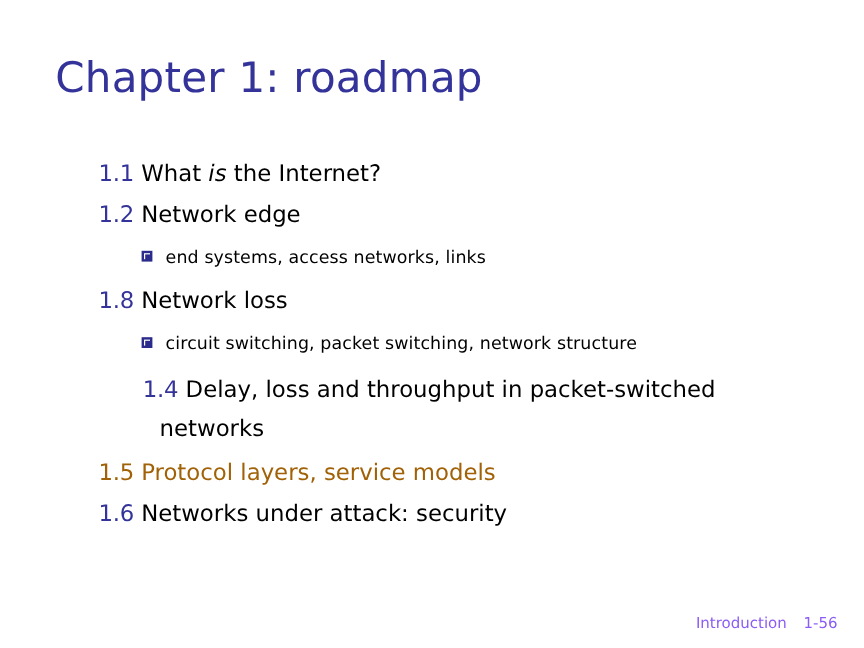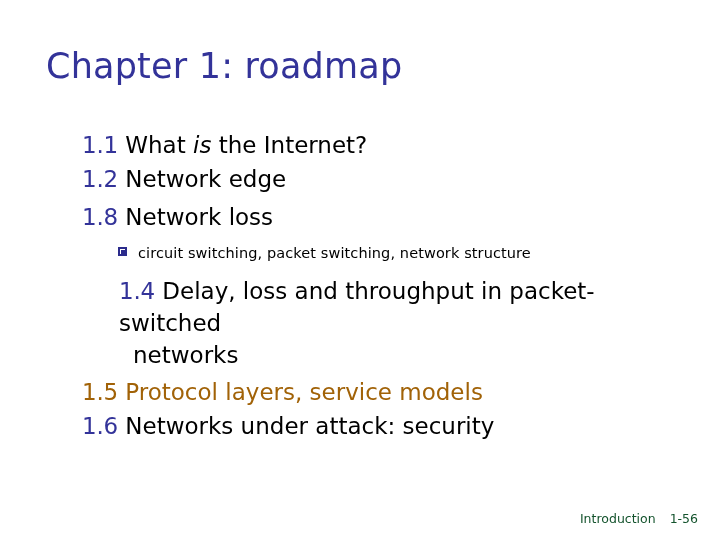--- a/index.html
+++ b/index.html
@@ -42,21 +42,21 @@
 
   .roadmap-item {
     display: block;
     color: #000000;
     font-family: "DejaVu Sans", sans-serif;
     white-space: nowrap;
   }
 
   
   .lvl1 {
-    font-size: 23px;
+    font-size: 19px;
     line-height: 34px;
     padding-left: 0px;
     text-indent: 0;
   }
 
   .lvl1 .num {
     color: #333399;
     letter-spacing: -0.2px;
   }
 
@@ -125,21 +125,21 @@
   .sp-top-sm { margin-top: 4px; }
   .sp-top-md { margin-top: 7px; margin-left: 37px; }
 
   
   #footer {
     position: absolute;
     right: 22px;
     bottom: 14px;
     font-family: "DejaVu Sans", sans-serif;
     font-size: 12.5px;
-    color: #14532d;
+    color: #8b5cf6;
     white-space: nowrap;
   }
   #footer .sep { display: inline-block; width: 14px; }
 </style>
 </head>
 <body>
 
 <div id="slide">
 
   <div id="slide-title">Chapter 1: roadmap</div>
@@ -147,20 +147,24 @@
   <div id="roadmap-list">
 
     <div class="roadmap-item lvl1">
       <span class="num">1.1</span><span class="body"> What </span><span class="body ital">is</span><span class="body"> the Internet?</span>
     </div>
 
     <div class="roadmap-item lvl1">
       <span class="num">1.2</span><span class="body"> Network edge</span>
     </div>
 
+    <div class="roadmap-item lvl2 sp-top-sm">
+      <span class="sq"></span>
+      <span class="body">end systems, access networks, links</span>
+    </div>
 
     <div class="roadmap-item lvl1 sp-top-sm">
       <span class="num">1.8</span><span class="body"> Network loss</span>
     </div>
 
     <div class="roadmap-item lvl2 sp-top-sm">
       <span class="sq"></span>
       <span class="body">circuit switching, packet switching, network structure</span>
     </div>
 

